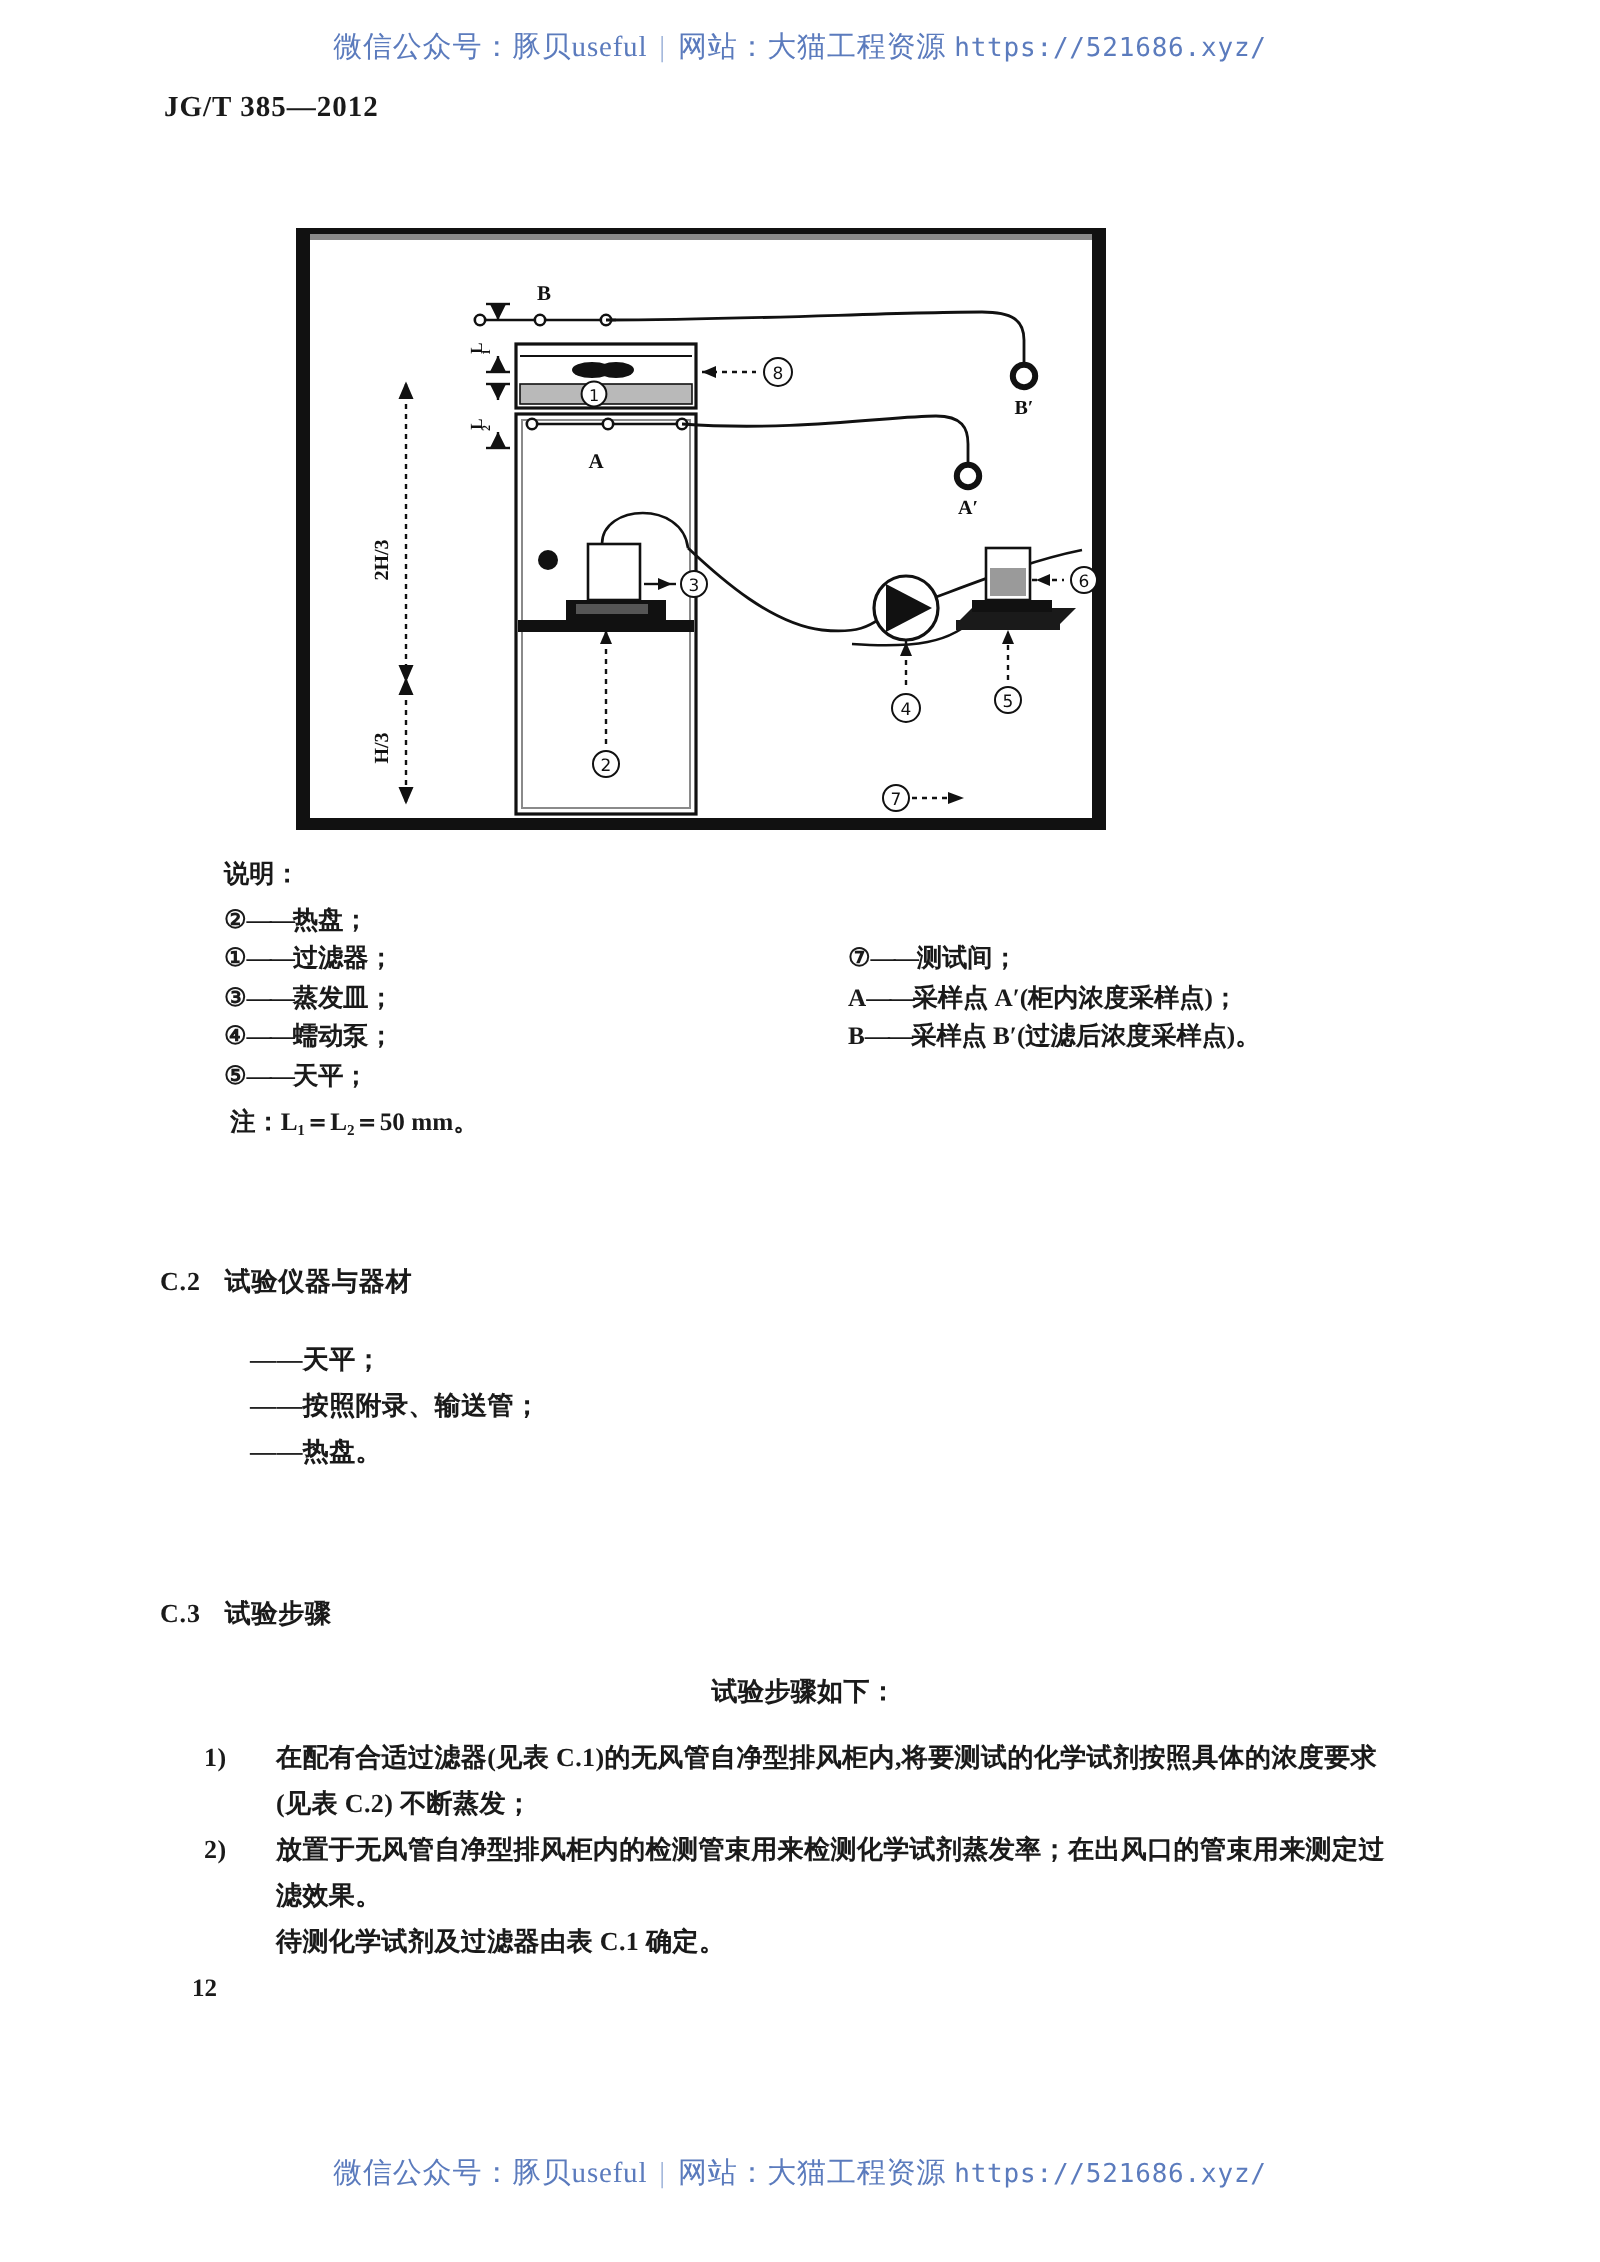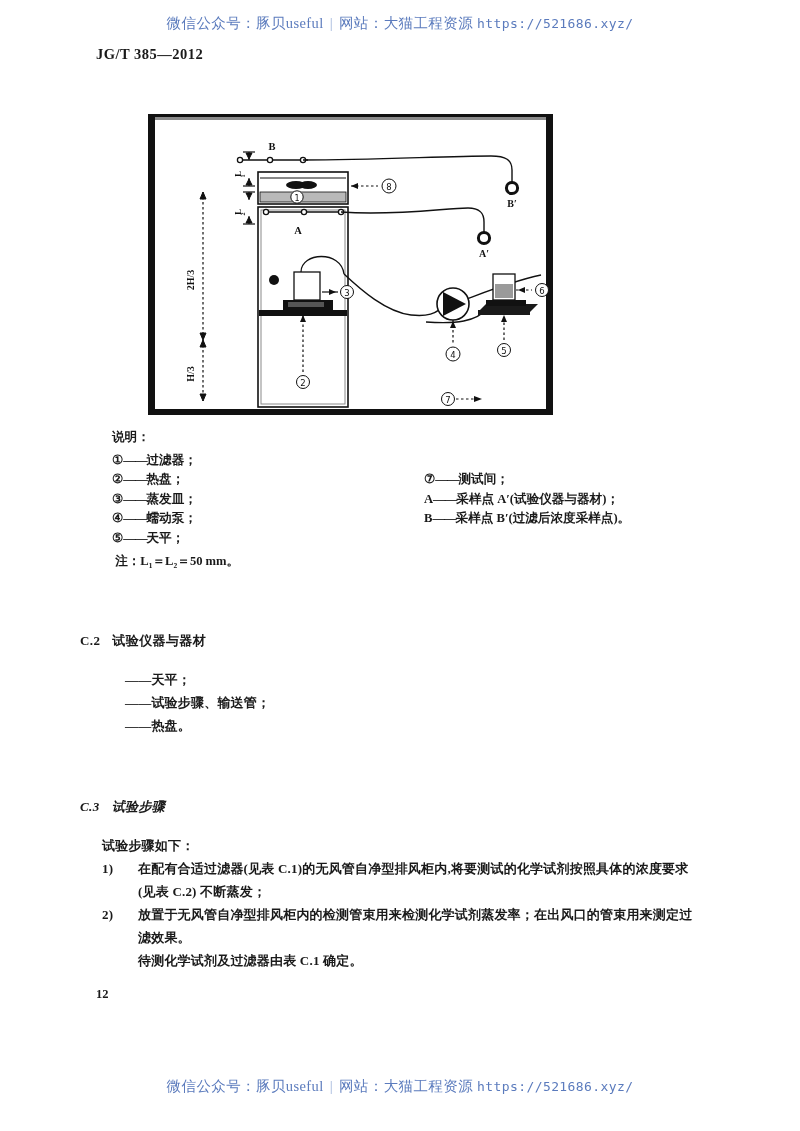--- a/index.html
+++ b/index.html
@@ -35,21 +35,21 @@
     font-family: "Liberation Serif", "DejaVu Serif", serif;
   }
   .watermark .sep { color: #9ab0d8; padding: 0 6px; }
   .watermark .mono { font-family: "DejaVu Sans Mono", monospace; font-size: 13px; }
   #wm-top { top: 14px; }
   #wm-bottom { top: 1077px; }
 
   
   #doc-code {
     position: absolute;
-    left: 96px;
+    left: 82px;
     top: 46px;
     font-family: "Liberation Serif", "DejaVu Serif", serif;
     font-weight: bold;
     font-size: 14.5px;
     letter-spacing: .5px;
   }
 
   
   #figure-wrap {
     position: absolute;
@@ -99,21 +99,21 @@
   
   .sec-head {
     position: absolute;
     left: 80px;
     font-size: 13px;
     font-weight: bold;
     letter-spacing: .4px;
   }
   .sec-head .num { margin-right: 12px; }
   #sec-c2-head { top: 632px; }
-  #sec-c3-head { top: 798px; font-style: italic; }
+  #sec-c3-head { top: 798px; }
 
   .dash-list {
     position: absolute;
     left: 125px;
     font-size: 13px;
     font-weight: bold;
     line-height: 23px;
     letter-spacing: .2px;
   }
   #sec-c2-list { top: 668px; width: 600px; }
@@ -121,21 +121,21 @@
   #sec-c3-body {
     position: absolute;
     left: 102px;
     top: 834px;
     width: 600px;
     font-size: 13px;
     font-weight: bold;
     line-height: 23px;
     letter-spacing: .2px;
   }
-  #c3-intro { margin-bottom: 0; }
+  #c3-intro { margin-bottom: 10px; text-align: center; }
   .numlist { margin: 0; padding: 0; list-style: none; }
   .numlist li {
     position: relative;
     padding-left: 36px;
     margin-bottom: 0;
   }
   .numlist li .marker {
     position: absolute;
     left: 0;
     top: 0;
@@ -342,59 +342,59 @@
         <polygon points="336,287 328,284 328,290" fill="#111"></polygon>
       </g>
     </svg>
   </div>
 
   <div id="legend">
     <div class="legend-title">说明：</div>
     <div class="legend-cols">
       <div class="legend-col-left">
         <div class="legend-row">
+          <span>②</span><span class="dash">——</span><span>热盘；</span>
+        </div>
+        <div class="legend-row">
           <span>①</span><span class="dash">——</span><span>过滤器；</span>
-        </div>
-        <div class="legend-row">
-          <span>②</span><span class="dash">——</span><span>热盘；</span>
         </div>
         <div class="legend-row">
           <span>③</span><span class="dash">——</span><span>蒸发皿；</span>
         </div>
         <div class="legend-row">
           <span>④</span><span class="dash">——</span><span>蠕动泵；</span>
         </div>
         <div class="legend-row">
           <span>⑤</span><span class="dash">——</span><span>天平；</span>
         </div>
       </div>
       <div class="legend-col-right">
         <div class="legend-row">
           <span>⑦</span><span class="dash">——</span><span>测试间；</span>
         </div>
         <div class="legend-row">
-          <span>A</span><span class="dash">——</span><span>采样点 A′(试验仪器与器材)；</span>
+          <span>A</span><span class="dash">——</span><span>采样点 A′(柜内浓度采样点)；</span>
         </div>
         <div class="legend-row">
           <span>B</span><span class="dash">——</span><span>采样点 B′(过滤后浓度采样点)。</span>
         </div>
       </div>
     </div>
     <div id="legend-note">
       &nbsp;<span>注：</span><span>L₁＝L₂＝50 mm。</span>
     </div>
   </div>
 
 
   <div class="sec-head" id="sec-c2-head">
     <span class="num">C.2</span><span>试验仪器与器材</span>
   </div>
   <div class="dash-list" id="sec-c2-list">
     <div>——天平；</div>
-    <div>——试验步骤、输送管；</div>
+    <div>——按照附录、输送管；</div>
     <div>——热盘。</div>
   </div>
 
   <div class="sec-head" id="sec-c3-head">
     <span class="num">C.3</span><span>试验步骤</span>
   </div>
   <div id="sec-c3-body">
     <div id="c3-intro">试验步骤如下：</div>
     <ul class="numlist">
       <li>

